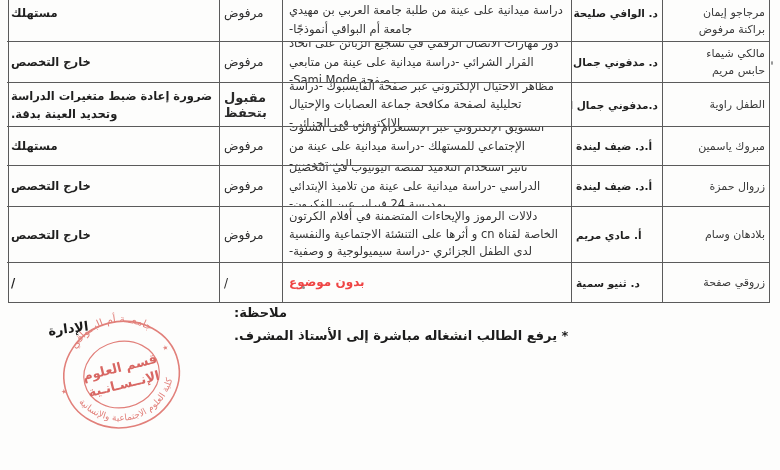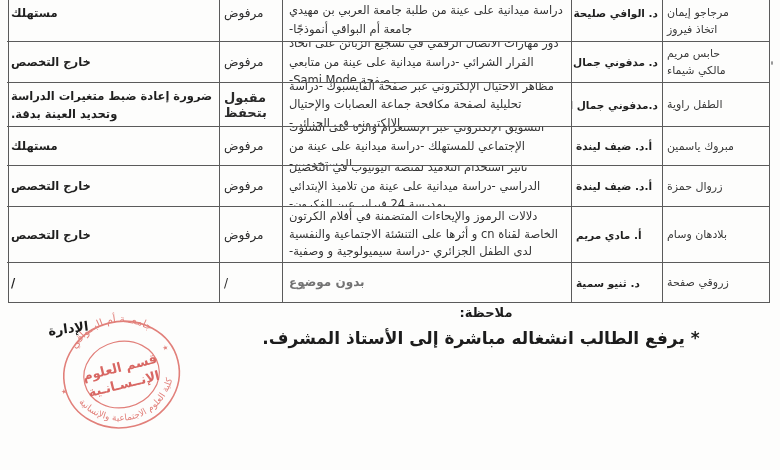--- a/index.html
+++ b/index.html
@@ -28,36 +28,36 @@
     border-left:1px solid #5b5b5b;
     border-top:1px solid #5b5b5b;
     display:flex; align-items:center; justify-content:center;
     overflow:hidden; padding:1px 4px;
   }
   .td.col-last { border-left:none; }
   .row1 .td { border-top:none; }
   .txt { width:100%; text-align:left; }
 
   .students { font-size:11px; line-height:17px; color:#3a3a3a; }
-  .students .stack { display:flex; flex-direction:column; width:100%; text-align:left; }
+  .students .stack { display:flex; flex-direction:column; width:100%; text-align:right; }
   .supervisor { font-weight:bold; font-size:10.5px; white-space:nowrap; color:#1f1f1f; }
   .topic { font-size:11.5px; line-height:18.5px; color:#333; padding:1px 6px; }
-  .topic.bold-center .txt { font-weight:bold; font-size:12px; color:#737373; }
+  .topic.bold-center .txt { font-weight:bold; font-size:12px; color:#ef4444; }
   .status { font-size:12px; color:#2b2b2b; }
   .status.accepted { font-weight:bold; font-size:13px; }
   .note { font-weight:bold; font-size:11.5px; line-height:18px; color:#1f1f1f; }
   .vbot { align-items:flex-end; padding-bottom:3px; }
 
   
   .notes {
-    position:absolute; top:305px; right:24px; width:540px;
-    direction:rtl; text-align:center;
+    position:absolute; top:305px; right:6px; width:540px;
+    direction:rtl; text-align:left;
   }
   .notes-heading { font-weight:bold; font-size:13px; color:#1c1c1c; margin-bottom:8px; }
-  .notes-item { font-weight:bold; font-size:17px; color:#1c1c1c; margin-bottom:9px; margin-right:10px; }
+  .notes-item { font-weight:bold; font-size:13px; color:#1c1c1c; margin-bottom:9px; margin-right:10px; }
 
   
   .stamp-wrap {
     position:absolute; left:42px; top:300px; width:164px; height:152px;
     transform:rotate(-14deg);
     opacity:0.88;
   }
   .admin-label {
     position:absolute; left:48px; top:321px;
     font-weight:bold; font-size:13px; color:#1a1a1a;
@@ -72,42 +72,42 @@
 <body>
 
 <div class="page">
 
   <div class="doc-table">
 
     <div style="display:contents" class="row1">
       <div class="td students vbot row1-td" style="border-top:none">
         <div class="stack">
           <span>مرجاجو إيمان</span>
-          <span>اتخاذ فيروز</span>
+          <span>براكنة مرفوض</span>
         </div>
       </div>
       <div class="td supervisor" style="border-top:none">
         <span class="txt">د. الوافي صليحة</span>
       </div>
       <div class="td topic vbot" style="border-top:none">
         <span class="txt">الطلبة والأساتذة الجامعيين وفق نظام التعليم عن بعد- دراسة ميدانية على عينة من طلبة جامعة العربي بن مهيدي جامعة أم البواقي أنموذجًا-</span>
       </div>
       <div class="td status" style="border-top:none">
         <span class="txt">مرفوض</span>
       </div>
       <div class="td note col-last" style="border-top:none">
         <span class="txt">مستهلك</span>
       </div>
     </div>
 
     <div style="display:contents">
       <div class="td students">
         <div class="stack">
+          <span>مالكي شيماء</span>
           <span>حابس مريم</span>
-          <span>مالكي شيماء</span>
         </div>
       </div>
       <div class="td supervisor">
         <span class="txt">د. مدفوني جمال الدين</span>
       </div>
       <div class="td topic">
         <span class="txt">دور مهارات الاتصال الرقمي في تشجيع الزبائن على اتخاذ القرار الشرائي -دراسة ميدانية على عينة من متابعي صفحة Sami Mode-</span>
       </div>
       <div class="td status">
         <span class="txt">مرفوض</span>

